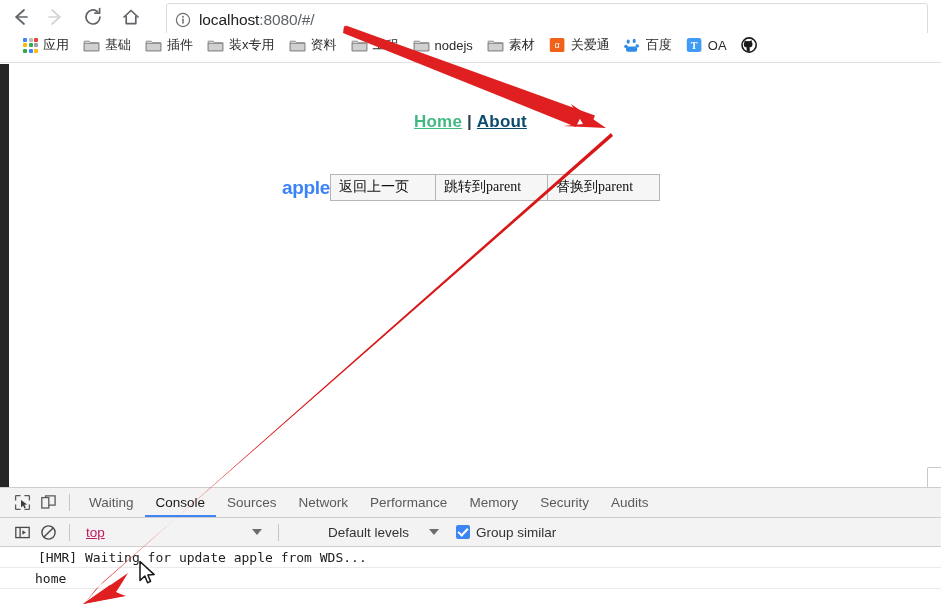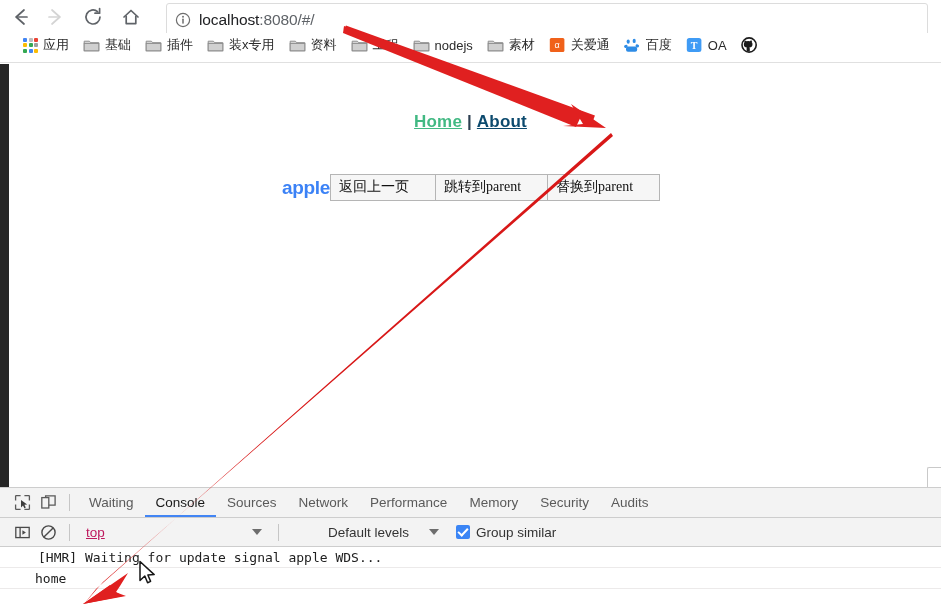--- a/index.html
+++ b/index.html
@@ -522,21 +522,21 @@
         <span class="levels-caret"></span>
       </div>
 
       <div class="group-similar">
         <span class="checkbox"></span>
         <span>Group similar</span>
       </div>
     </div>
 
     <div class="console-body">
-      <div class="console-row">[HMR] Waiting for update signal apple WDS...</div>
+      <div class="console-row">[HMR] Waiting for update apple from WDS...</div>
       <div class="console-row indent-none">home</div>
     </div>
   </div>
 
   <svg class="annot" width="941" height="610" viewBox="0 0 941 610">
 
     <g>
       <path d="M345 28 L594 118" stroke="#e02020" stroke-width="5.4" stroke-linecap="butt" fill="none"></path>
       <path d="M344 26 L583 112 L576 127 L343 33 Z" fill="#e02020"></path>
       <path d="M606 128 L571 104 L583 124 L563 126 Z" fill="#e02020"></path>

